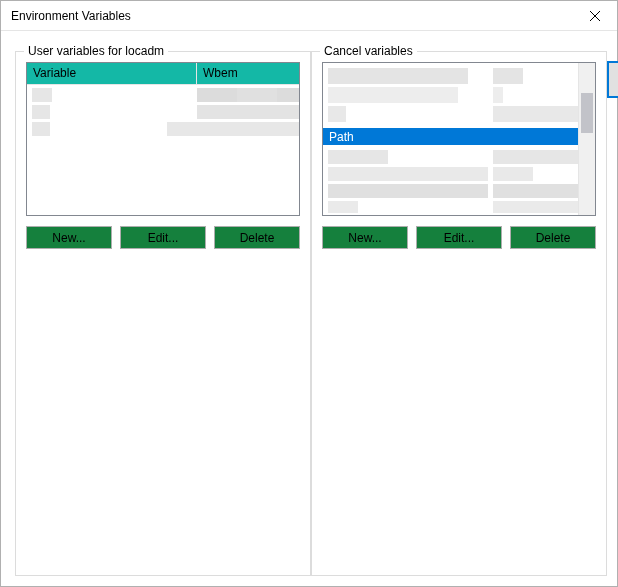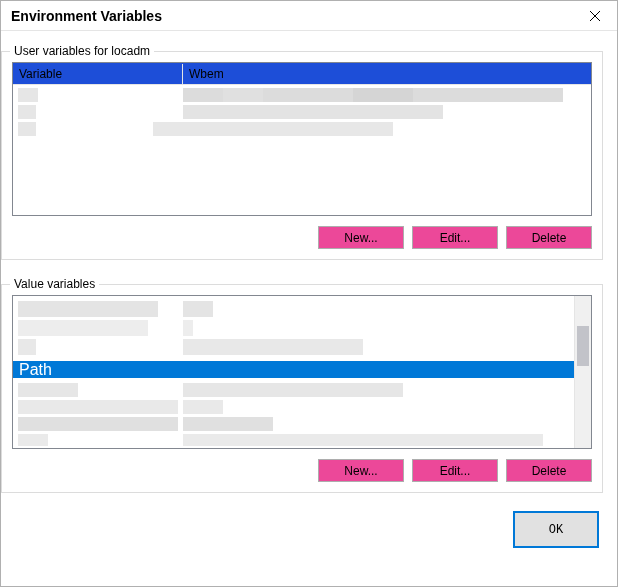--- a/index.html
+++ b/index.html
@@ -21,36 +21,36 @@
     display: flex;
     flex-direction: column;
   }
   .titlebar {
     height: 30px;
     display: flex;
     align-items: center;
     padding: 0 0 0 10px;
     border-bottom: 1px solid #e5e5e5;
   }
-  .titlebar-title { flex: 1; font-size: 14px; font-weight: bold; }
+  .titlebar-title { flex: 1; font-size: 12px; }
   .titlebar-close {
     width: 45px;
     height: 30px;
     display:flex;
     align-items:center;
     justify-content:center;
     cursor: pointer;
   }
   .titlebar-close svg { width:10px; height:10px; stroke:#000; stroke-width:1; }
 
   .client {
     flex: 1;
-    padding: 12px 14px 10px 0;
-    display:flex;
-    flex-direction:column;
+    padding: 12px 14px 10px 14px;
+    display:flex;
+    flex-direction:row;
   }
   .group {
     border: 1px solid #dcdcdc;
     border-radius:0;
     padding: 10px 10px 10px 10px;
     position: relative;
     margin-top: 8px;
   }
   .group-label {
     position:absolute;
@@ -63,25 +63,24 @@
   .listview {
     border: 1px solid #828790;
     background:#fff;
     height: 154px;
     position:relative;
     overflow:hidden;
   }
   .lv-header {
     display:flex;
     height:22px;
-    background:#1d4ed8;
+    background:#14b8a6;
     border-bottom:1px solid #e5e5e5;
     font-size:12px;
     user-select:none;
-    align-items:center;
   }
   .lv-col {
     padding: 3px 6px;
     border-right:1px solid #e5e5e5;
   }
   .lv-col.var { width: 170px; }
   .lv-col.val { flex:1; border-right:none; }
   .lv-body {
     position:absolute;
     top:22px; left:0; right:0; bottom:0;
@@ -98,21 +97,21 @@
   .scroll-thumb {
     position:absolute;
     left:2px; right:2px;
     top:30px; height:40px;
     background:#c2c3c9;
   }
   .row {
     display:flex;
     height:17px;
     align-items:center;
-    font-size:16px;
+    font-size:12px;
   }
   .row.selected { background:#0078d7; color:#fff; }
   .cell { overflow:hidden; white-space:nowrap; padding:0 6px; }
   .cell.var { width:170px; }
   .cell.val { flex:1; }
 
   .blur-area {
     position:absolute;
     left:0; right:0;
     background: transparent;
@@ -126,21 +125,21 @@
     justify-content:flex-end;
     gap:8px;
     margin-top:10px;
   }
   .btn-row.bottom { margin-top:18px; padding-right:4px; }
   button.win {
     width:86px;
     height:23px;
     font-family:inherit;
     font-size:12px;
-    background:#ec4899;
+    background:#15803d;
     border:1px solid #adadad;
     cursor:pointer;
     padding:0;
   }
   button.win.default {
     border:2px solid #0078d7;
     background:#e1e1e1;
     height:37px;
     font-family:Liberation Mono, monospace;
   }
@@ -187,21 +186,21 @@
       <div class="btn-row">
         <button class="win">New...</button>
         <button class="win">Edit...</button>
         <button class="win">Delete</button>
       </div>
     </div>
 
     <div class="spacer"></div>
 
     <div class="group">
-      <div class="group-label">Value variables</div>
+      <div class="group-label">Cancel variables</div>
       <div class="listview">
 
         <div class="lv-body with-scroll" style="top:0">
 
           <div class="blur-area" style="top:0;height:65px">
             <div class="blur-block" style="left:5px;top:5px;width:140px;height:16px;background:#e4e4e4"></div>
             <div class="blur-block" style="left:170px;top:5px;width:30px;height:16px;background:#e4e4e4"></div>
             <div class="blur-block" style="left:5px;top:24px;width:130px;height:16px;background:#ededed"></div>
             <div class="blur-block" style="left:170px;top:24px;width:10px;height:16px;background:#ededed"></div>
             <div class="blur-block" style="left:5px;top:43px;width:18px;height:16px;background:#e8e8e8"></div>

